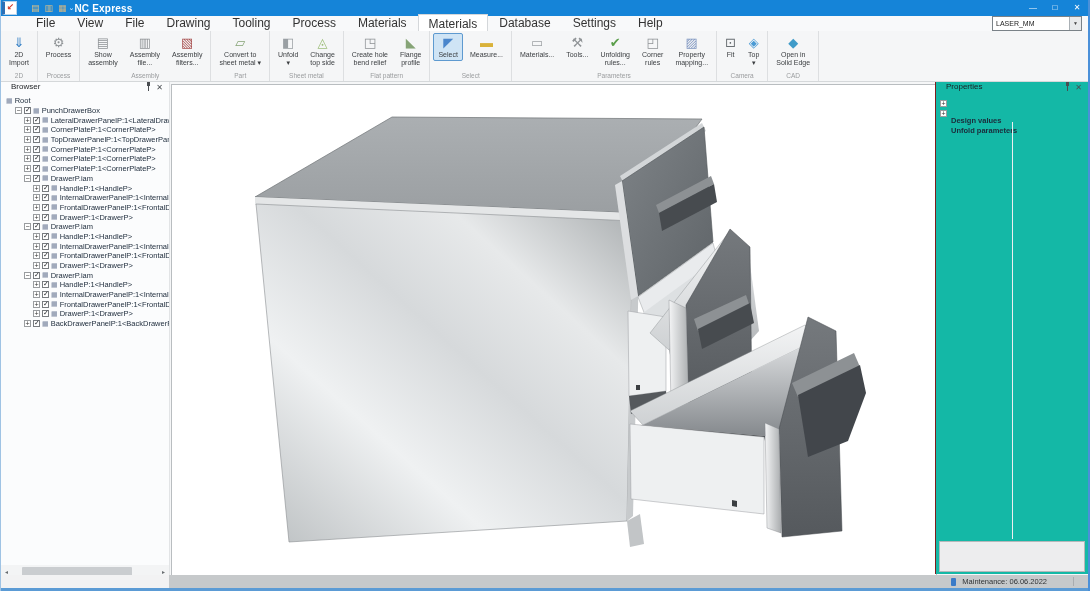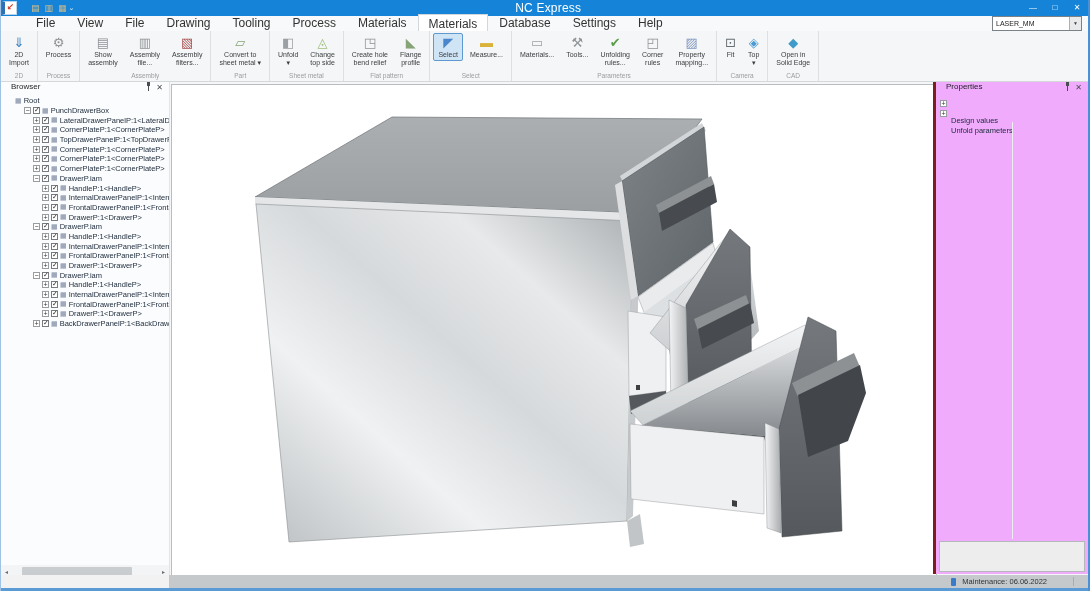--- a/index.html
+++ b/index.html
@@ -10,21 +10,21 @@
        box-sizing:border-box;background:#f5f6f7;}
   
   #titlebar{position:absolute;left:0;top:0;right:0;height:16px;background:#1584d8;
             display:flex;align-items:center;color:#fff;}
   #app-icon{width:15px;height:14px;margin:1px 2px 1px 1px;background:#fff;border:1px solid #b9d4ec;
             border-left:3px solid #2f6fb4;box-sizing:border-box;color:#d03a2b;font-size:9px;
             line-height:11px;text-align:center;font-weight:bold;}
   #qat{display:flex;align-items:center;gap:5px;margin-left:12px;}
   .qat-icon{font-size:9px;color:#d9c08a;line-height:10px;}
   #qat-caret{font-size:7px;color:#eaf2fa;margin-left:2px;}
-  #title{flex:1;text-align:center;font-size:12px;font-weight:normal;letter-spacing:.2px;}
+  #title{flex:1;text-align:left;font-size:10px;font-weight:bold;letter-spacing:.2px;}
   #win-controls{display:flex;}
   .win-btn{width:22px;height:16px;font-size:8px;line-height:16px;text-align:center;color:#fff;}
   
   #menubar{position:absolute;left:0;top:16px;right:0;height:15px;background:#f8f9fa;
            border-bottom:1px solid #ebedef;display:flex;align-items:center;}
   #menus{display:flex;margin-left:24px;}
   .menu-item{font-size:12px;color:#333;padding:2px 11px;cursor:default;}
   .menu-item.active{background:#fff;border:1px solid #d4d7da;border-bottom:none;padding:2px 10px;}
   #profile-combo{position:absolute;right:6px;top:0px;width:88px;height:13px;background:#fff;
                  border:1px solid #7a8288;display:flex;align-items:center;}
@@ -43,44 +43,44 @@
   .rbtn-label{font-size:7px;line-height:8px;color:#3a3d40;text-align:center;white-space:pre-line;}
   .rlabel{font-size:6.5px;color:#9a9c9e;text-align:center;padding:1px 0 2px;}
   
   #main{position:absolute;left:0;top:82px;right:0;bottom:13px;}
   
   #browser-panel{position:absolute;left:0;top:0;width:168px;bottom:0;background:#fbfcfd;
                  border-right:1px solid #e2e4e6;}
   .panel-header{height:14px;display:flex;align-items:flex-start;padding:0 4px;margin-left:6px;}
   .panel-title{flex:1;font-size:8px;color:#1b1e21;}
   .panel-pin,.panel-close{font-size:8px;color:#4a4e52;width:11px;text-align:center;line-height:12px;}
-  #tree{position:absolute;left:0;top:14px;right:0;bottom:14px;overflow:hidden;padding-left:9px;}
+  #tree{position:absolute;left:0;top:14px;right:0;bottom:14px;overflow:hidden;}
   .trow{height:9.7px;display:flex;align-items:center;white-space:nowrap;}
   .texp{width:7px;height:7px;box-sizing:border-box;border:1px solid #9a9da0;background:#fff;
         font-size:7px;line-height:5px;text-align:center;color:#333;margin-right:2px;flex:0 0 auto;}
   .tchk{width:7px;height:7px;box-sizing:border-box;border:1px solid #777b7f;background:#fff;
         margin-right:2px;position:relative;flex:0 0 auto;}
   .tchk:after{content:"✓";position:absolute;left:0px;top:-2px;font-size:7px;color:#2c2f33;}
   .ticon{font-size:7px;color:#7e8aa2;margin-right:2px;flex:0 0 auto;line-height:8px;}
   .tlabel{font-size:7.5px;color:#1c2a3a;}
   #browser-hscroll{position:absolute;left:0;bottom:1px;right:0;height:12px;background:#f3f4f5;
                    display:flex;align-items:center;}
   .scroll-arrow{width:11px;font-size:6px;color:#6a6e72;text-align:center;}
   #hscroll-track{flex:1;height:9px;position:relative;background:#f3f4f5;}
   #hscroll-thumb{position:absolute;left:10px;top:0;width:110px;height:9px;background:#cacdd0;border-radius:1px;}
   
   #viewport{position:absolute;left:170px;top:2px;width:766px;bottom:1px;background:#fff;
             border:1px solid #b9bdc0;box-sizing:border-box;}
   #model{position:absolute;left:0;top:0;}
   
-  #props-panel{position:absolute;right:0;top:0;width:152px;bottom:4px;background:#f0abfc;
-               border-left:3px solid #7f1d1d;}
+  #props-panel{position:absolute;right:0;top:0;width:152px;bottom:4px;background:#14b8a6;
+               border-left:1px solid #7f1d1d;}
   #props-items{margin-top:2px;}
   .prow{height:10px;display:flex;align-items:center;padding-left:4px;}
-  .prow .tlabel{font-size:7.5px;color:#1c2a3a;font-weight:normal;margin-top:34px;}
+  .prow .tlabel{font-size:7.5px;color:#1c2a3a;font-weight:bold;margin-top:34px;}
   #props-divider{position:absolute;left:50%;top:40px;bottom:35px;width:1px;background:#eceef0;}
   #props-message{position:absolute;left:3px;right:3px;bottom:2px;height:29px;background:#ededee;
                  border:1px solid #b5b8ba;}
   
   #statusbar{position:absolute;left:0;bottom:0;right:0;height:13px;background:#c6c9cb;
              border-bottom:3px solid #5b9bd5;box-sizing:content-box;display:flex;align-items:center;}
   #status-left{width:168px;height:100%;background:#f2f2f3;}
   #status-fill{flex:1;}
   #maintenance-icon{width:5px;height:8px;background:#3a7bc8;border-radius:1px;margin-right:6px;}
   #status-maintenance{font-size:7.5px;color:#2f3235;margin-right:26px;}

